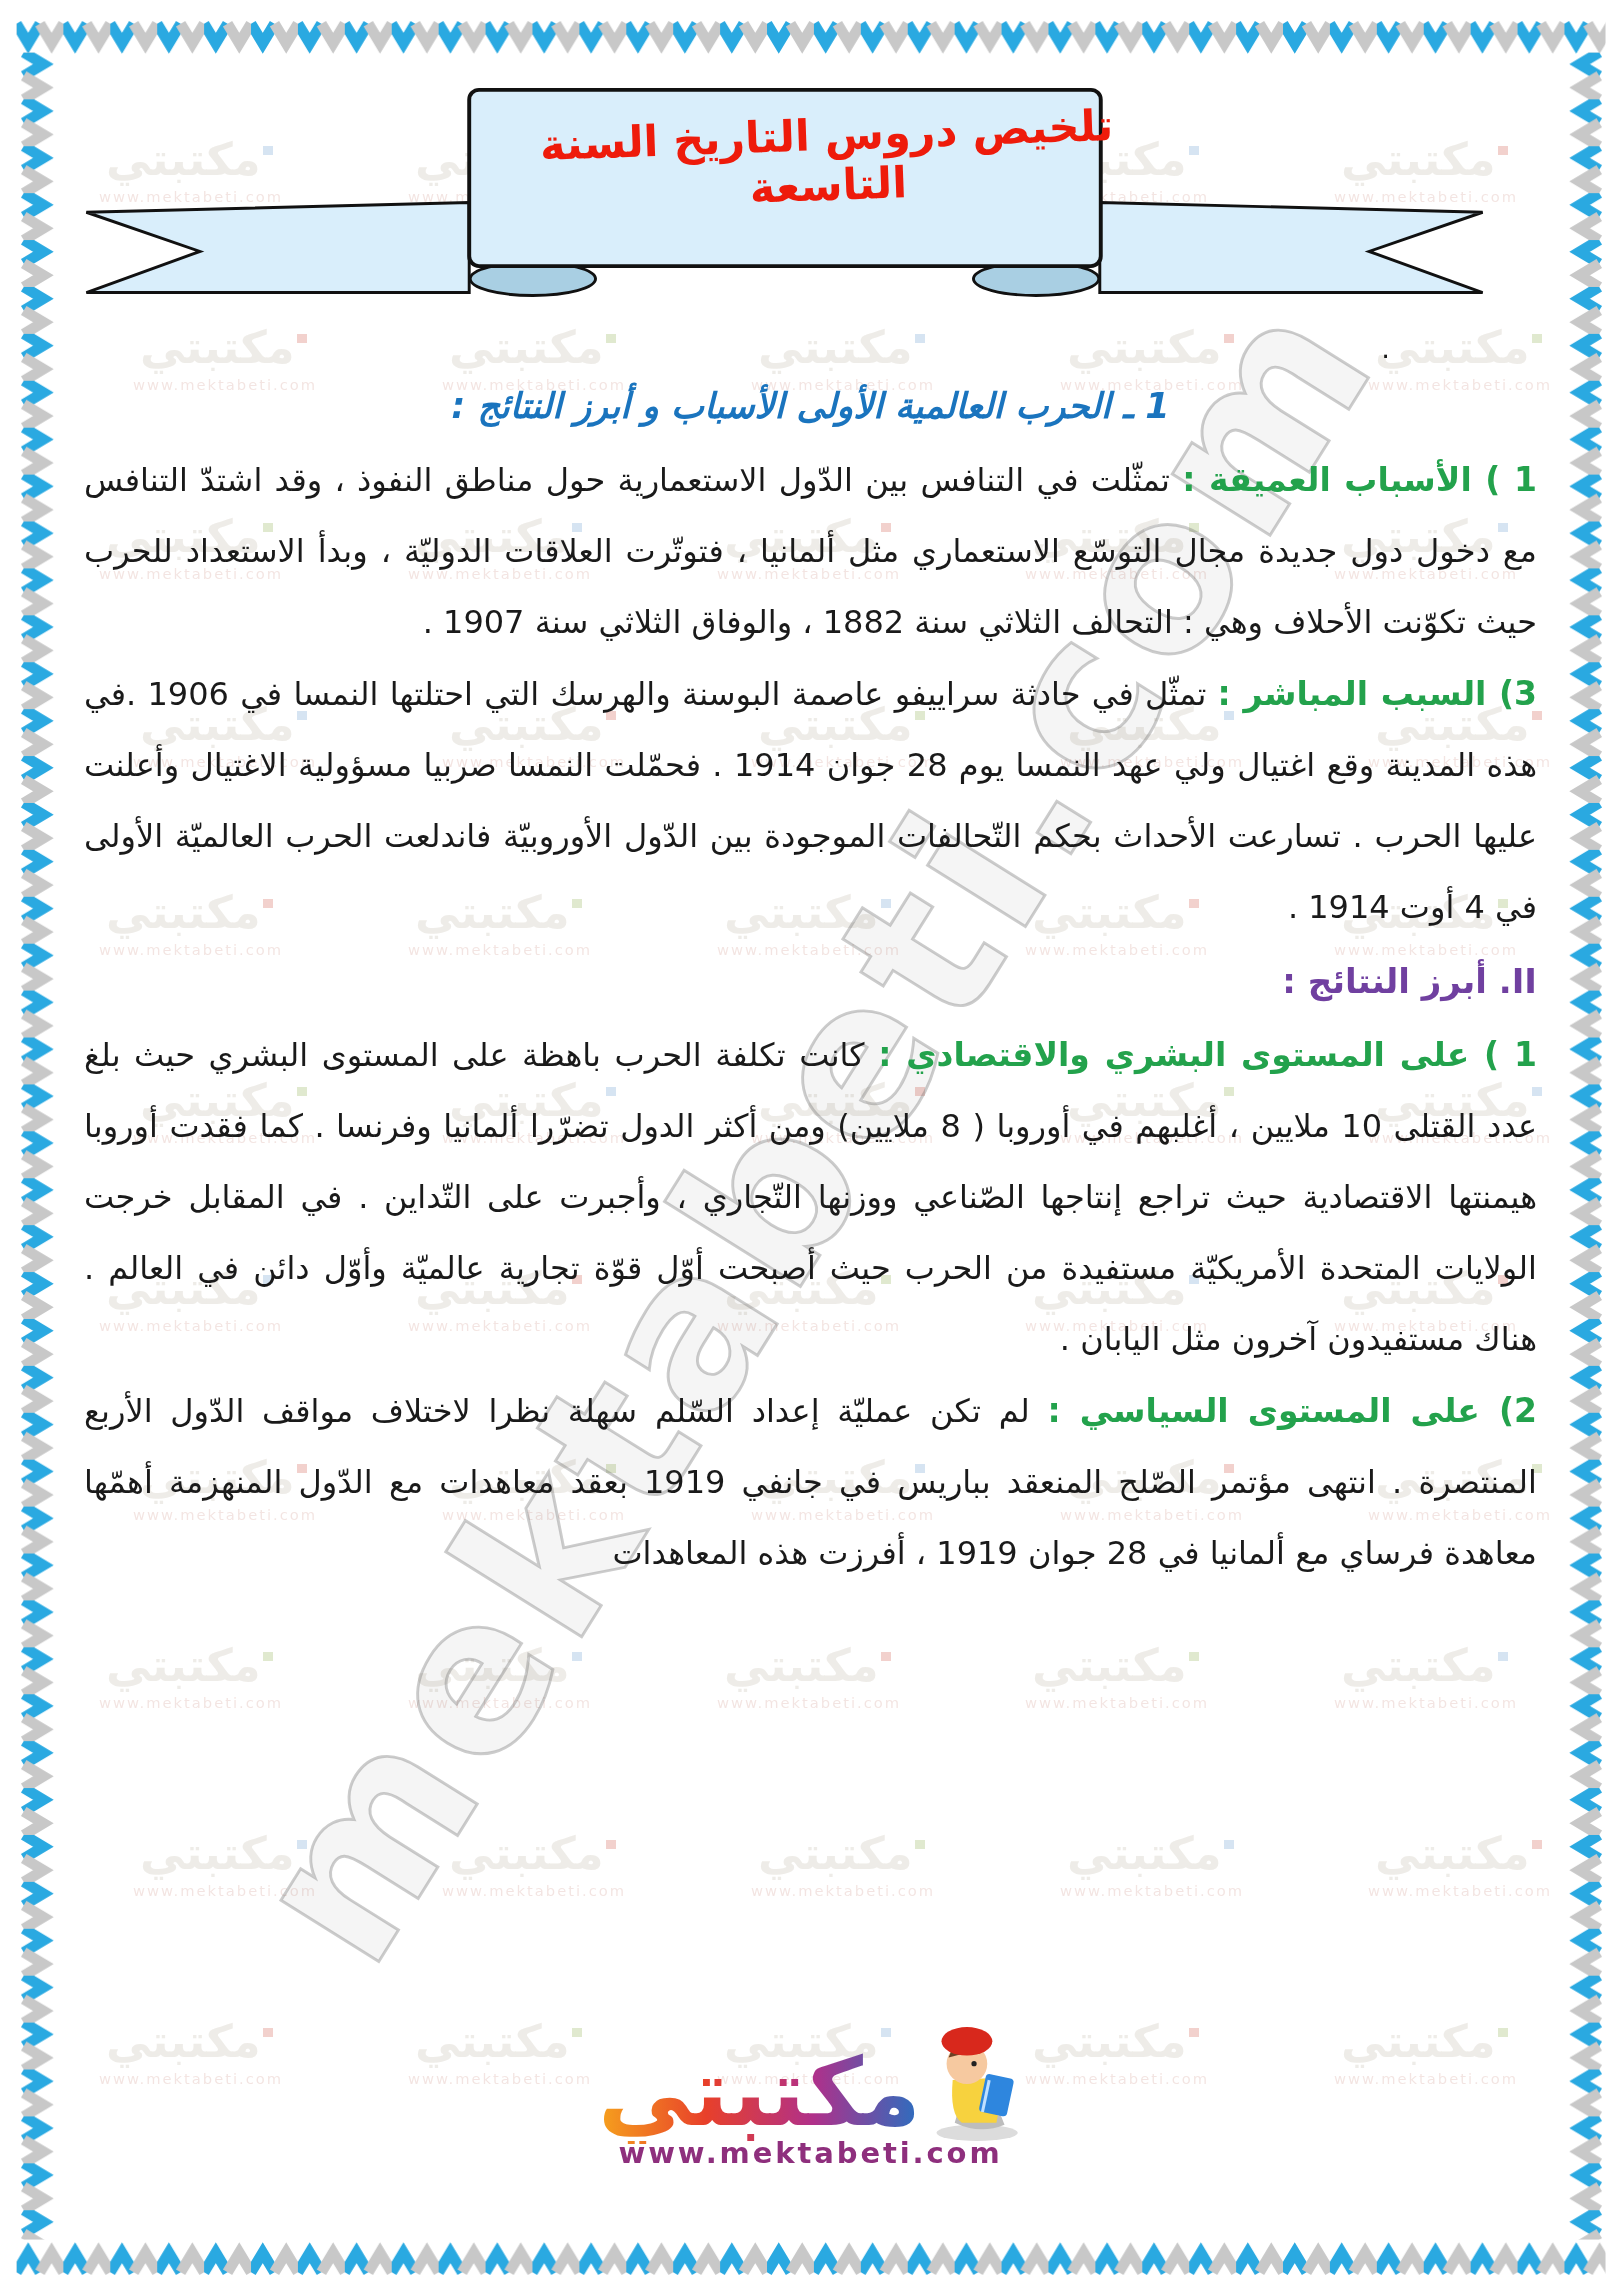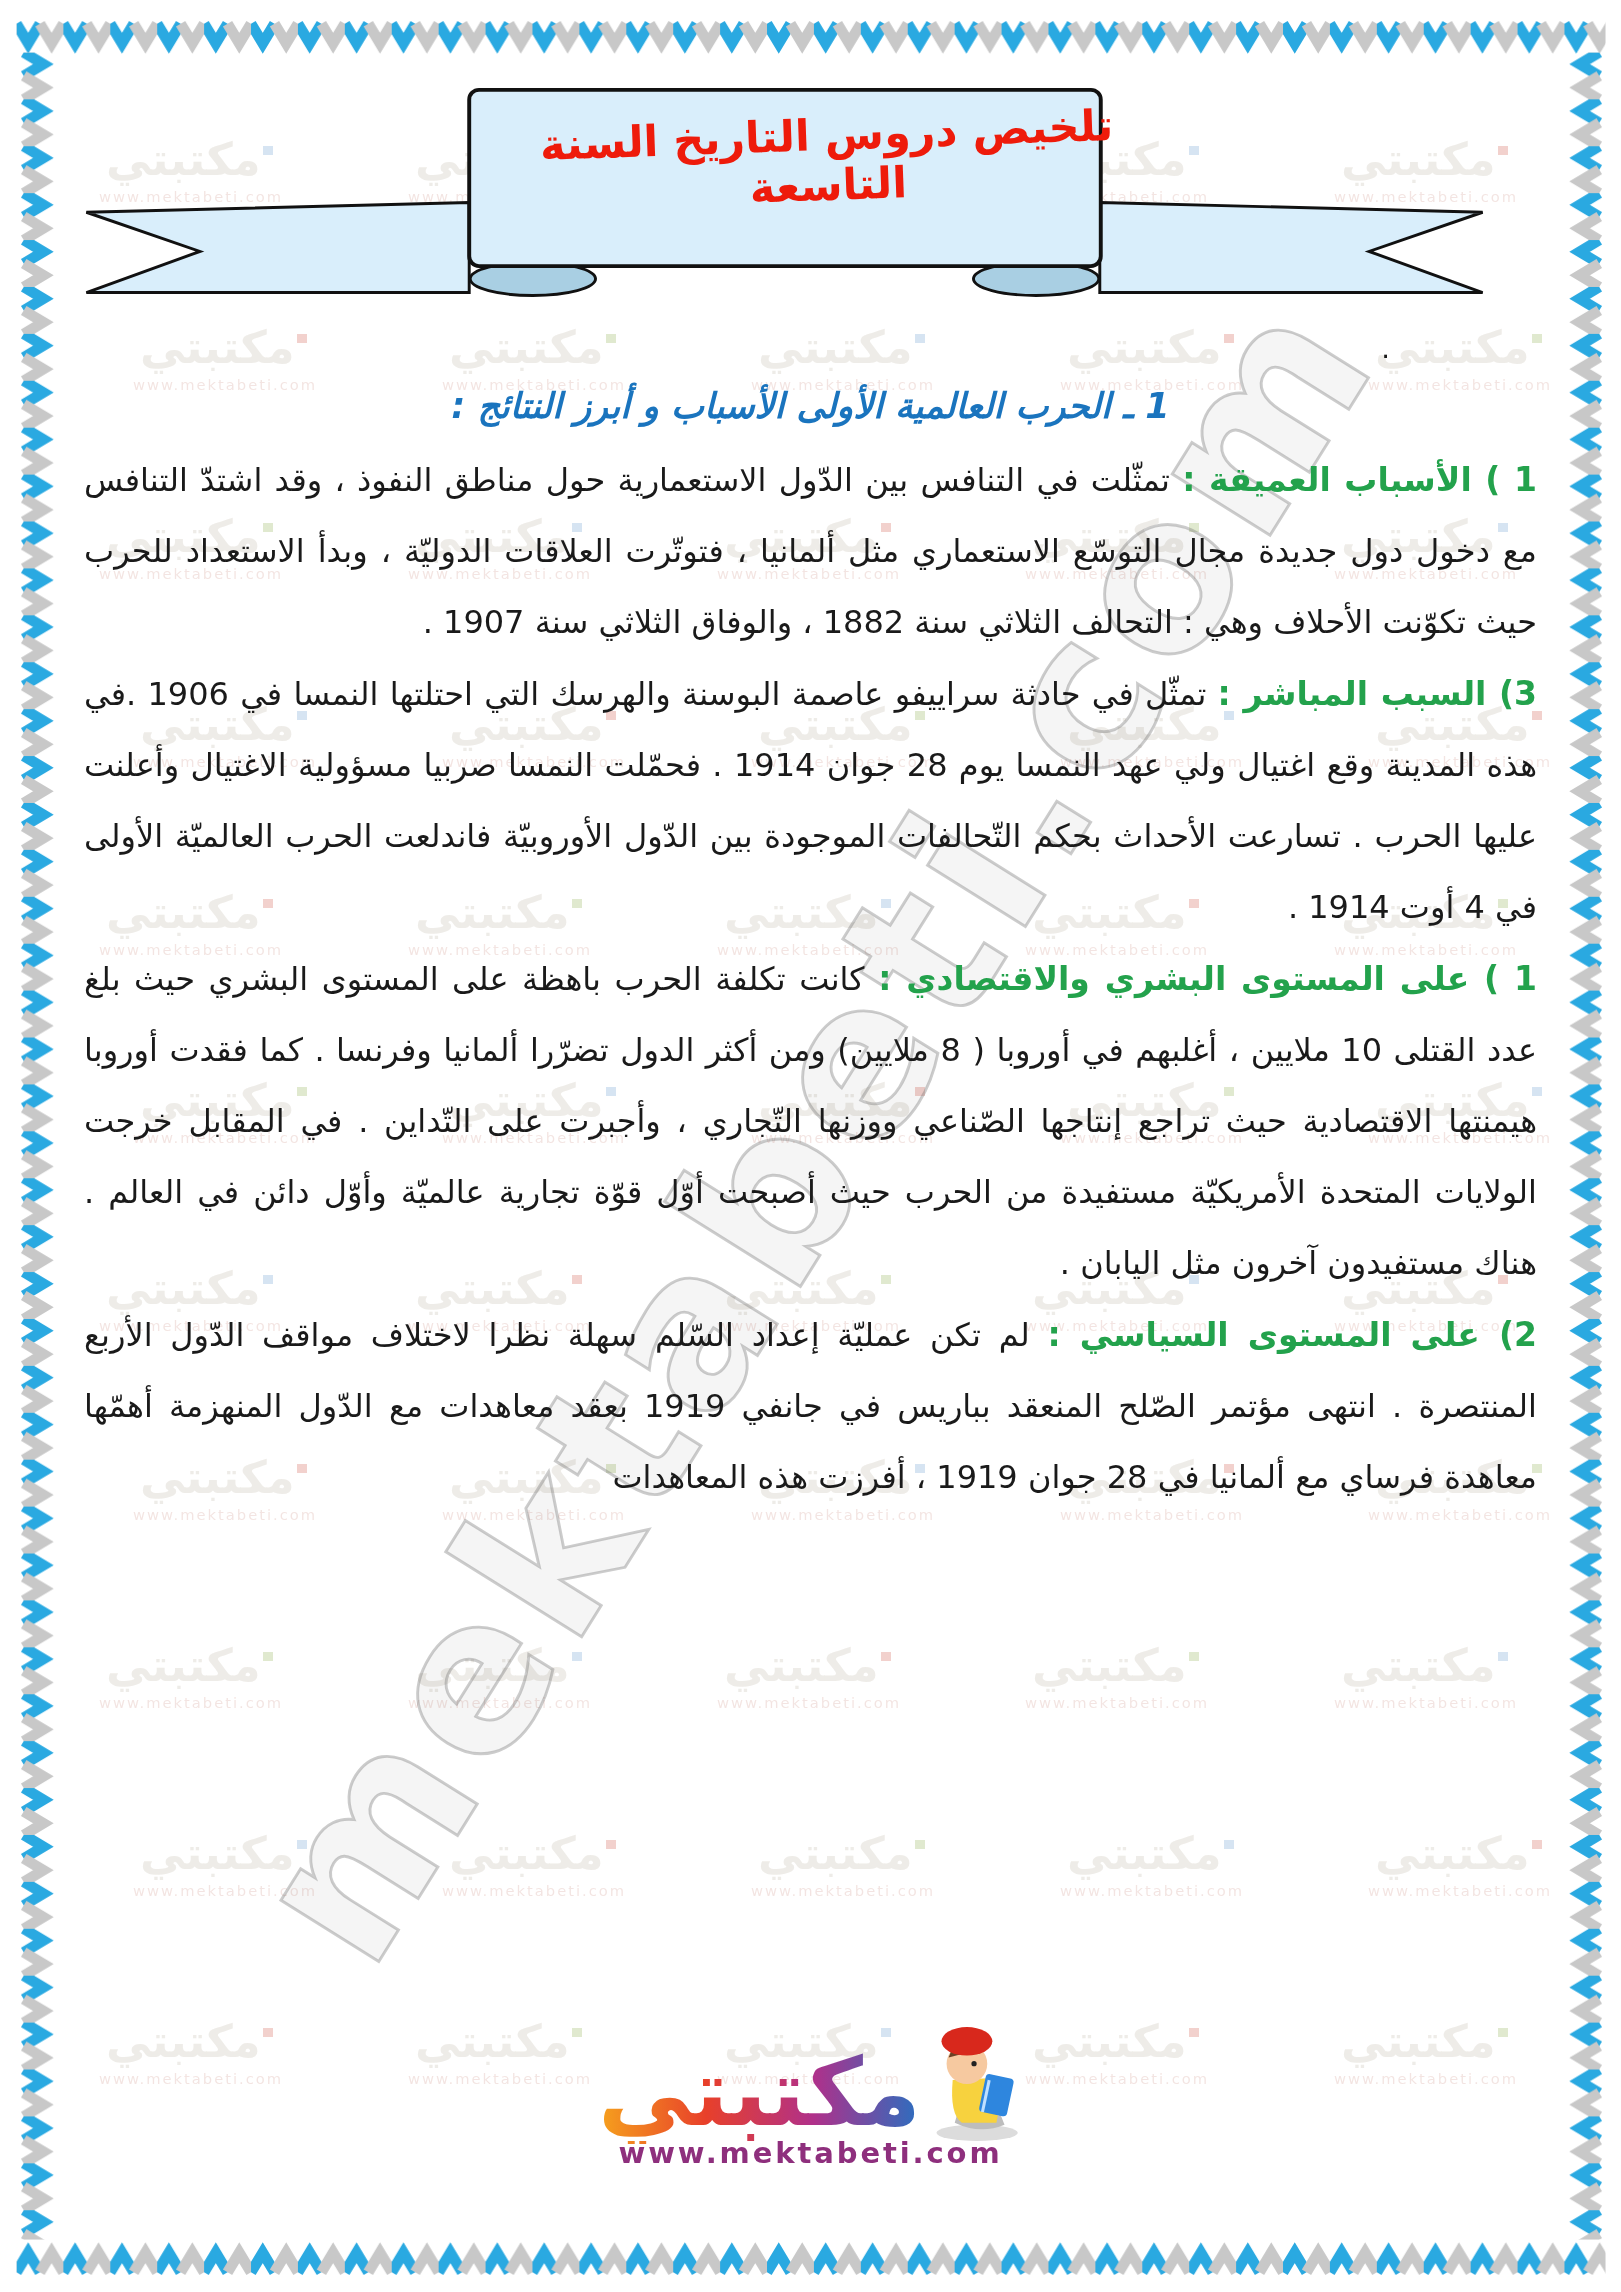--- a/index.html
+++ b/index.html
@@ -331,20 +331,21 @@
       <rect x="403" y="7" width="645" height="180" rx="10" fill="#d9eefb" stroke="#111" stroke-width="4"></rect>
     </svg>
     <div class="banner-title">تلخيص دروس التاريخ السنة التاسعة</div>
   </div>
 
   <div class="content">
     <p class="dot-line">.</p>
     <p class="h-blue">1 ـ الحرب العالمية الأولى الأسباب و أبرز النتائج :</p>
     <p><span class="lead-green">1 ) الأسباب العميقة :</span><span> تمثّلت  في التنافس بين الدّول الاستعمارية حول مناطق النفوذ ، وقد اشتدّ التنافس مع دخول دول جديدة مجال التوسّع الاستعماري مثل ألمانيا ، فتوتّرت العلاقات الدوليّة ، وبدأ الاستعداد للحرب حيث تكوّنت الأحلاف وهي : التحالف الثلاثي سنة 1882 ، والوفاق الثلاثي سنة 1907 .</span></p>
     <p><span class="lead-green">3) السبب المباشر :</span><span> تمثّل في حادثة سراييفو عاصمة البوسنة والهرسك التي احتلتها النمسا في 1906 .في هذه المدينة وقع اغتيال ولي عهد النمسا يوم 28 جوان 1914 . فحمّلت النمسا صربيا مسؤولية الاغتيال وأعلنت عليها الحرب . تسارعت الأحداث بحكم التّحالفات الموجودة بين الدّول الأوروبيّة فاندلعت الحرب العالميّة الأولى في 4 أوت 1914 .</span></p>
+    <p class="h-purple">II.  أبرز النتائج :</p>
     <p><span class="lead-green">1 ) على المستوى البشري والاقتصادي :</span><span> كانت تكلفة الحرب باهظة على المستوى البشري حيث بلغ عدد القتلى 10 ملايين ، أغلبهم في أوروبا ( 8 ملايين) ومن أكثر الدول تضرّرا ألمانيا وفرنسا . كما فقدت أوروبا هيمنتها الاقتصادية حيث تراجع إنتاجها الصّناعي ووزنها التّجاري ، وأجبرت على التّداين . في المقابل خرجت الولايات المتحدة الأمريكيّة مستفيدة من الحرب حيث أصبحت أوّل قوّة تجارية عالميّة وأوّل دائن في العالم . هناك مستفيدون آخرون مثل اليابان .</span></p>
     <p><span class="lead-green">2) على المستوى السياسي :</span><span> لم تكن عمليّة إعداد السّلم سهلة نظرا لاختلاف مواقف الدّول الأربع المنتصرة . انتهى مؤتمر الصّلح المنعقد بباريس في جانفي 1919 بعقد معاهدات مع الدّول المنهزمة أهمّها معاهدة فرساي مع ألمانيا في 28 جوان 1919 ، أفرزت هذه المعاهدات</span></p>
   </div>
 
   <div class="footer-logo">
     <div class="logo-row">
       <div class="logo-word">مكتبتي</div>
       <svg width="102" height="123" viewBox="0 0 100 121">
         <ellipse cx="55" cy="110" rx="40" ry="8" fill="#dcdcdc"></ellipse>
         <path d="M78,92 Q55,102 36,90 L33,100 Q58,112 82,102 Z" fill="#bdbdbd"></path>

